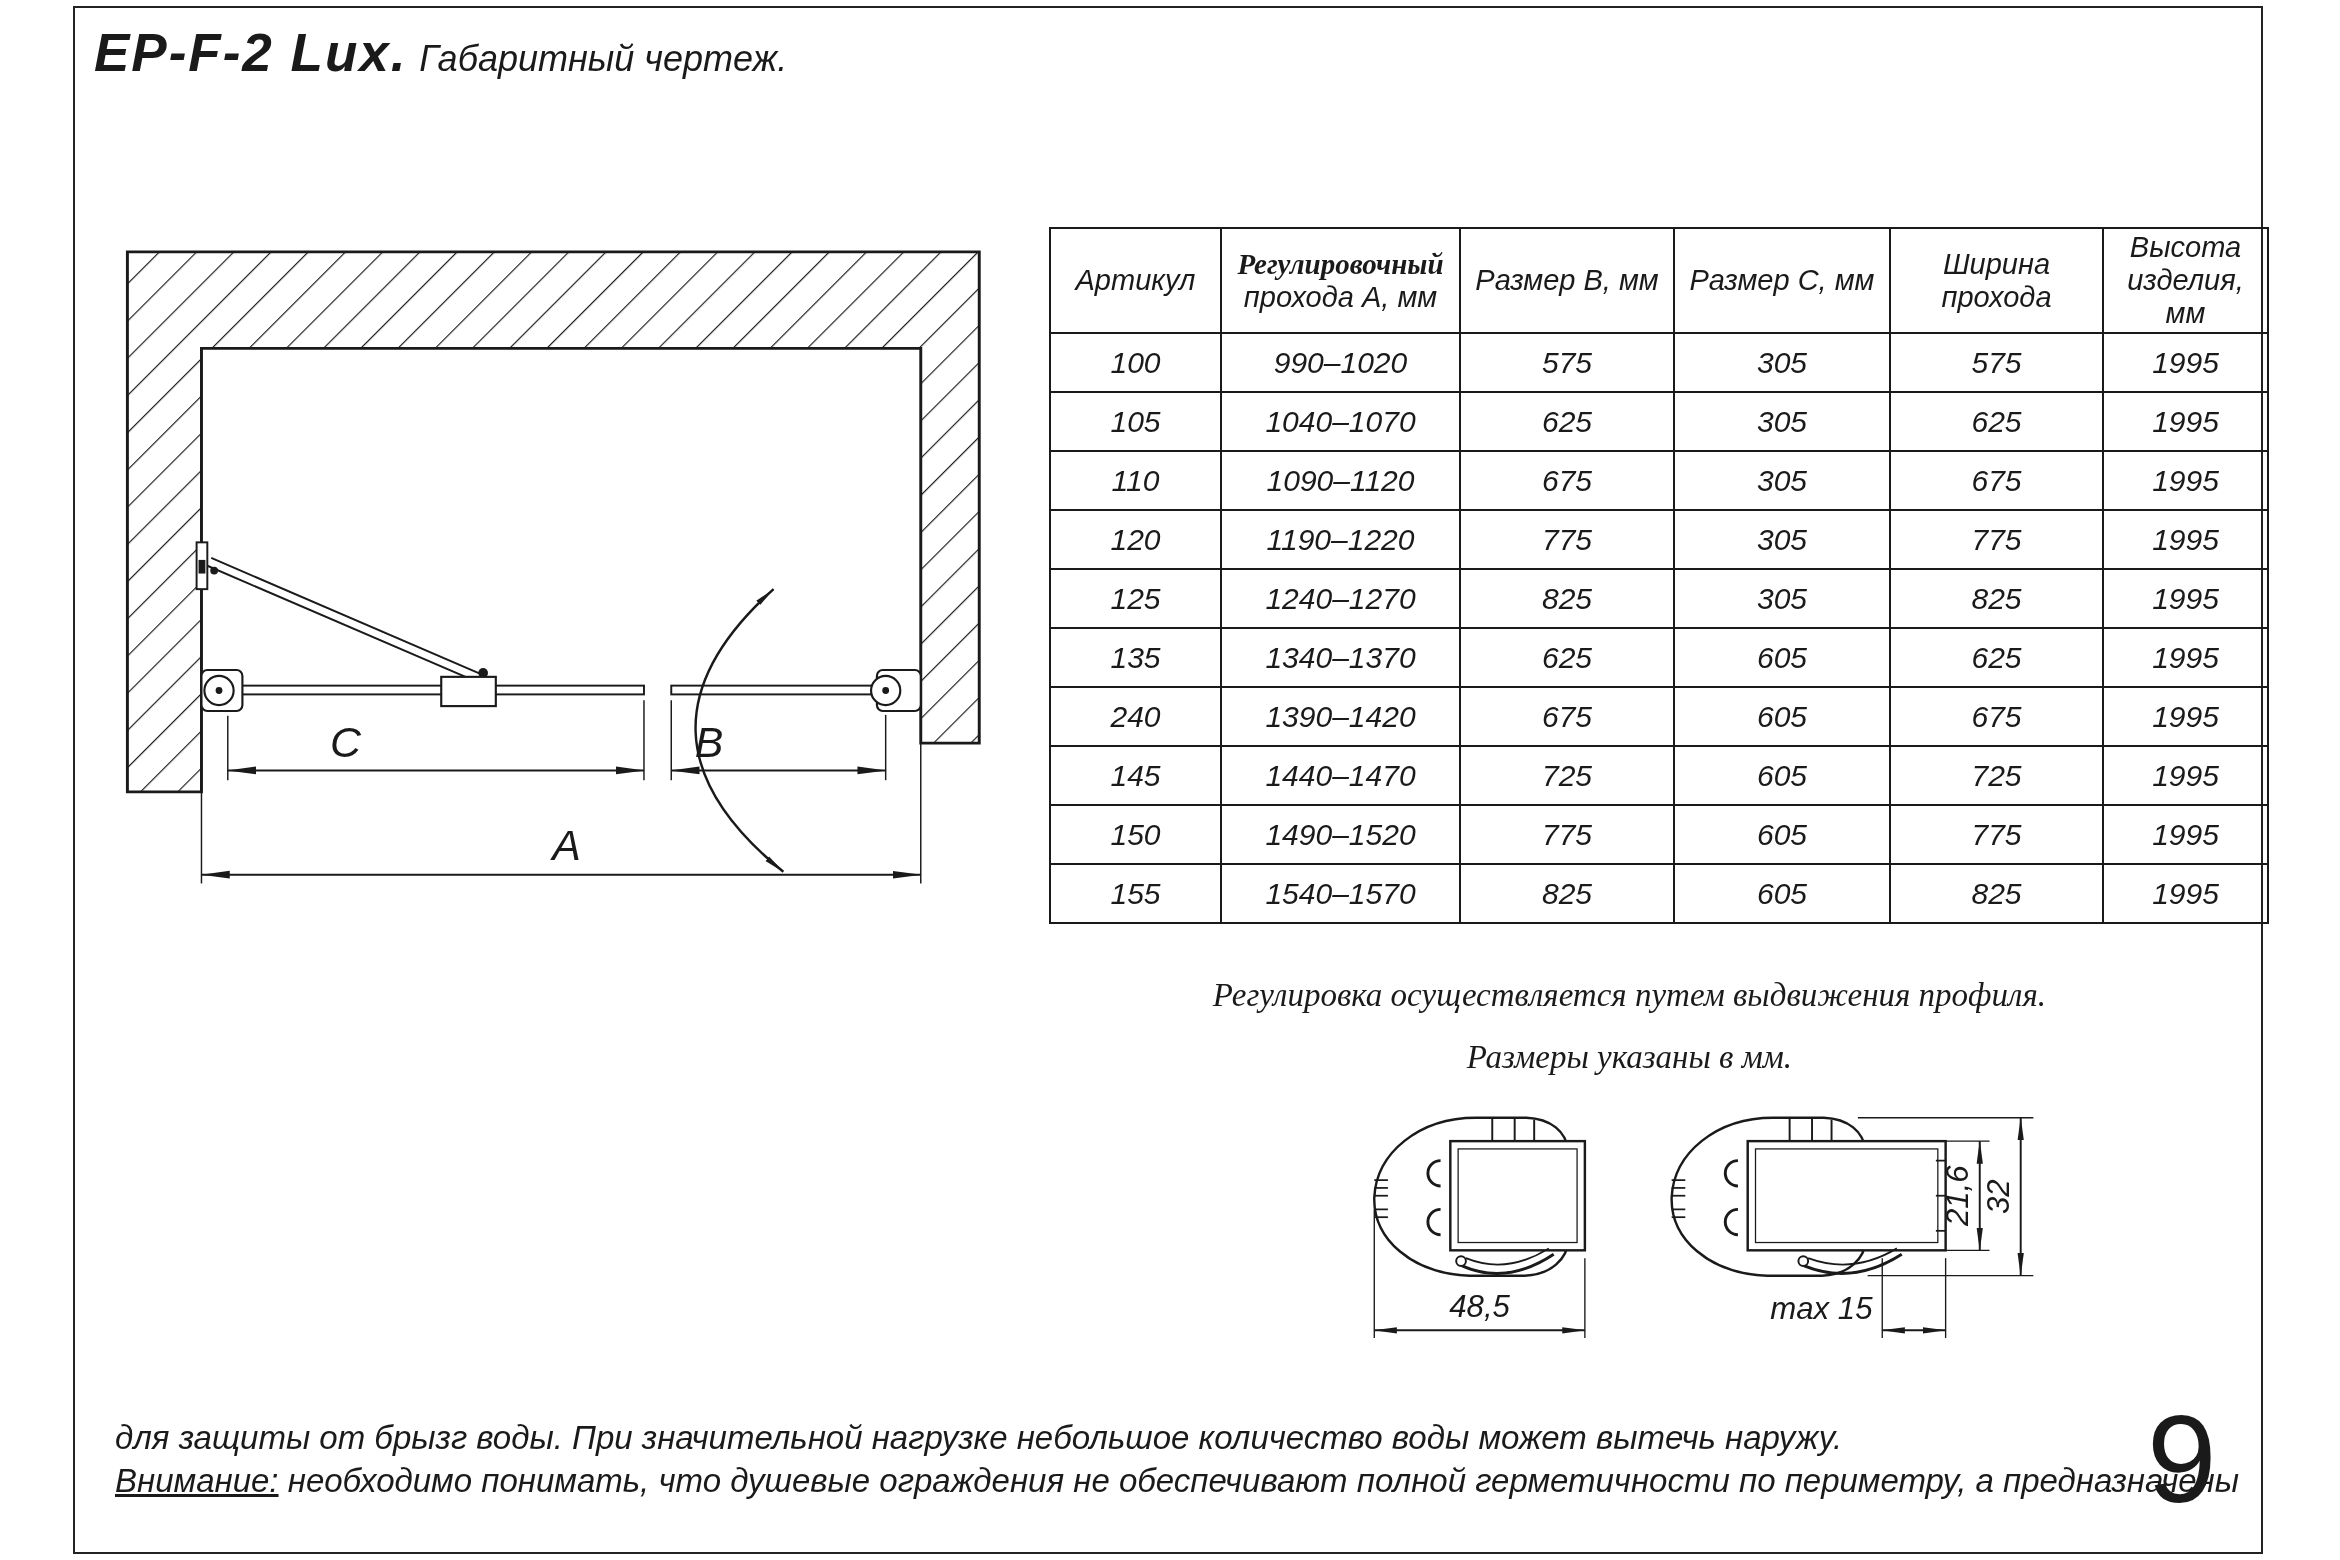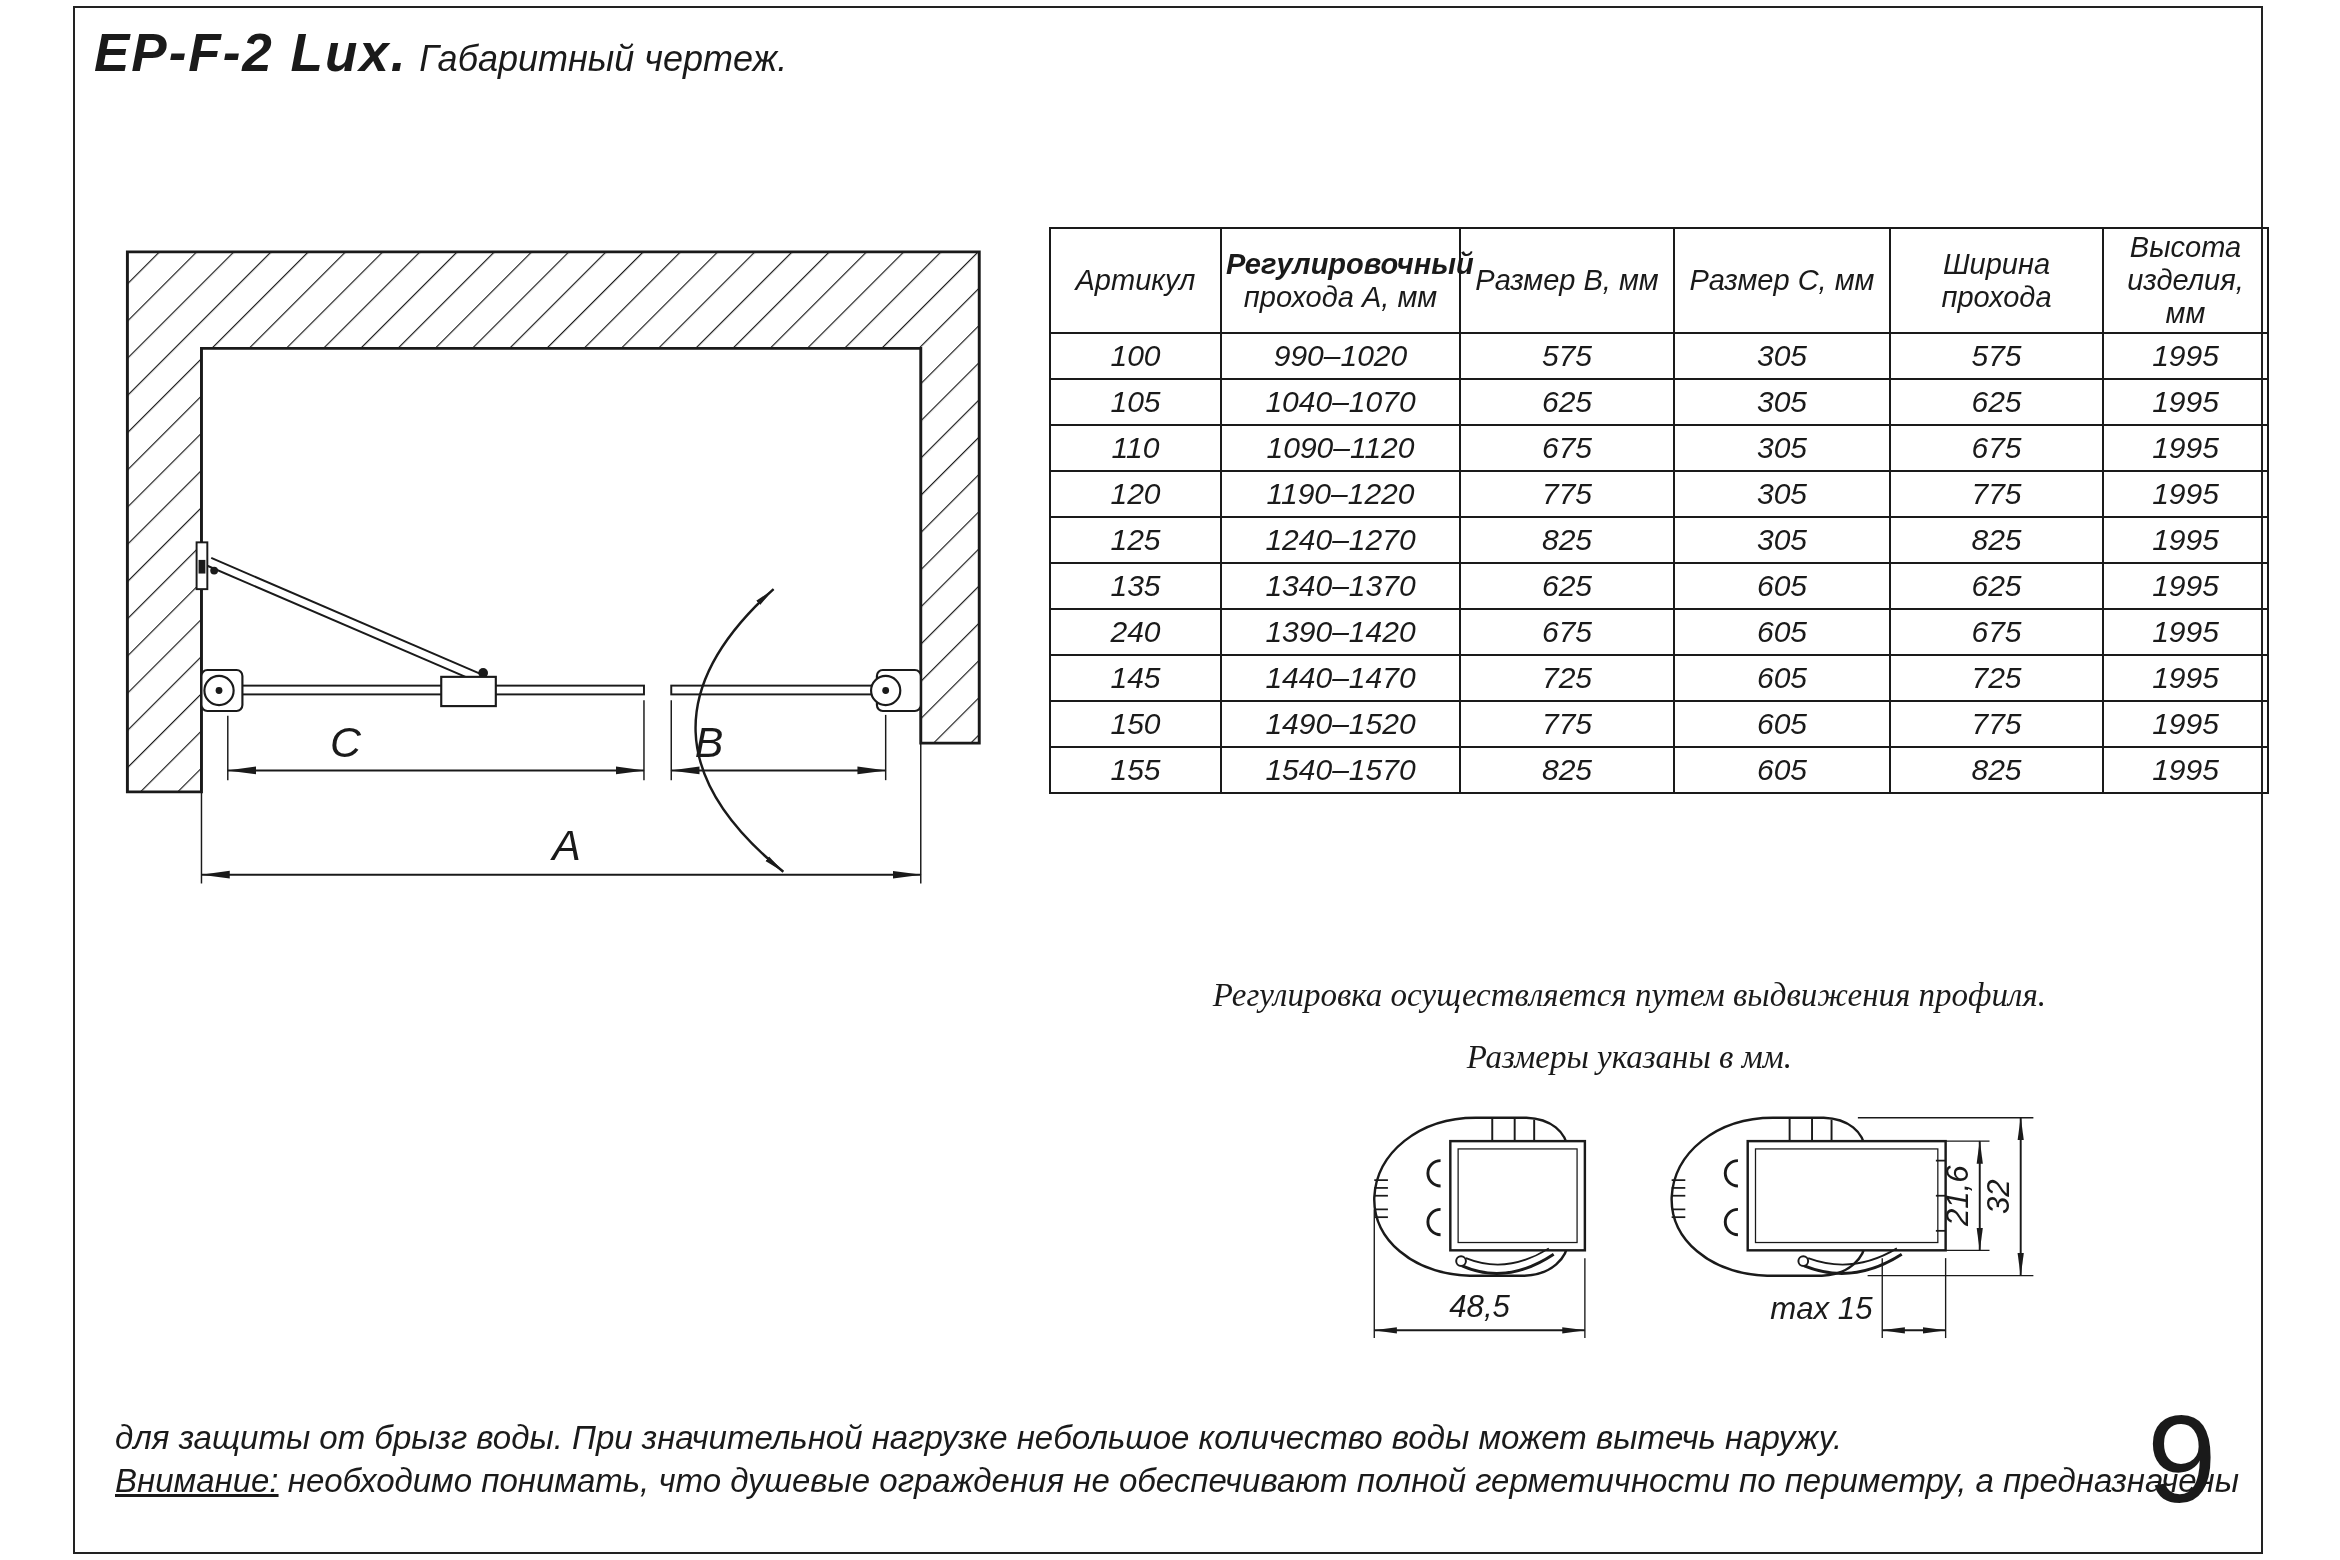--- a/index.html
+++ b/index.html
@@ -22,24 +22,24 @@
     position:absolute;left:1049px;top:227px;width:1216px;
     border-collapse:collapse;table-layout:fixed;
     font-style:italic;text-align:center;
   }
   .spec-table th,.spec-table td{
     border:2px solid #1a1a1a;border-top-width:2.9px;border-bottom-width:2.9px;
     text-align:center;vertical-align:middle;padding:0 3.9px;
   }
   .spec-table{border:2.9px solid #1a1a1a;}
   .spec-table thead tr{height:105px;}
-  .spec-table tbody tr{height:46px;border-radius:16px;}
+  .spec-table tbody tr{height:59px;border-radius:16px;}
   .spec-table th{font-size:29px;font-weight:normal;line-height:33px;}
   .spec-table td{font-size:30px;}
-  .spec-table .b{font-weight:bold;}
+  .spec-table .b{font-weight:bold;font-family:Liberation Serif, serif;}
 
   .notes{
     position:absolute;right:295px;top:964px;text-align:center;
     font-style:italic;font-size:33px;line-height:62px;white-space:nowrap;font-family:Liberation Serif, serif;
   }
 
   .profiles{position:absolute;left:1346px;top:1102px;width:741px;height:283px;}
 
   .warning{
     position:absolute;left:115px;top:1416px;width:2146px;

